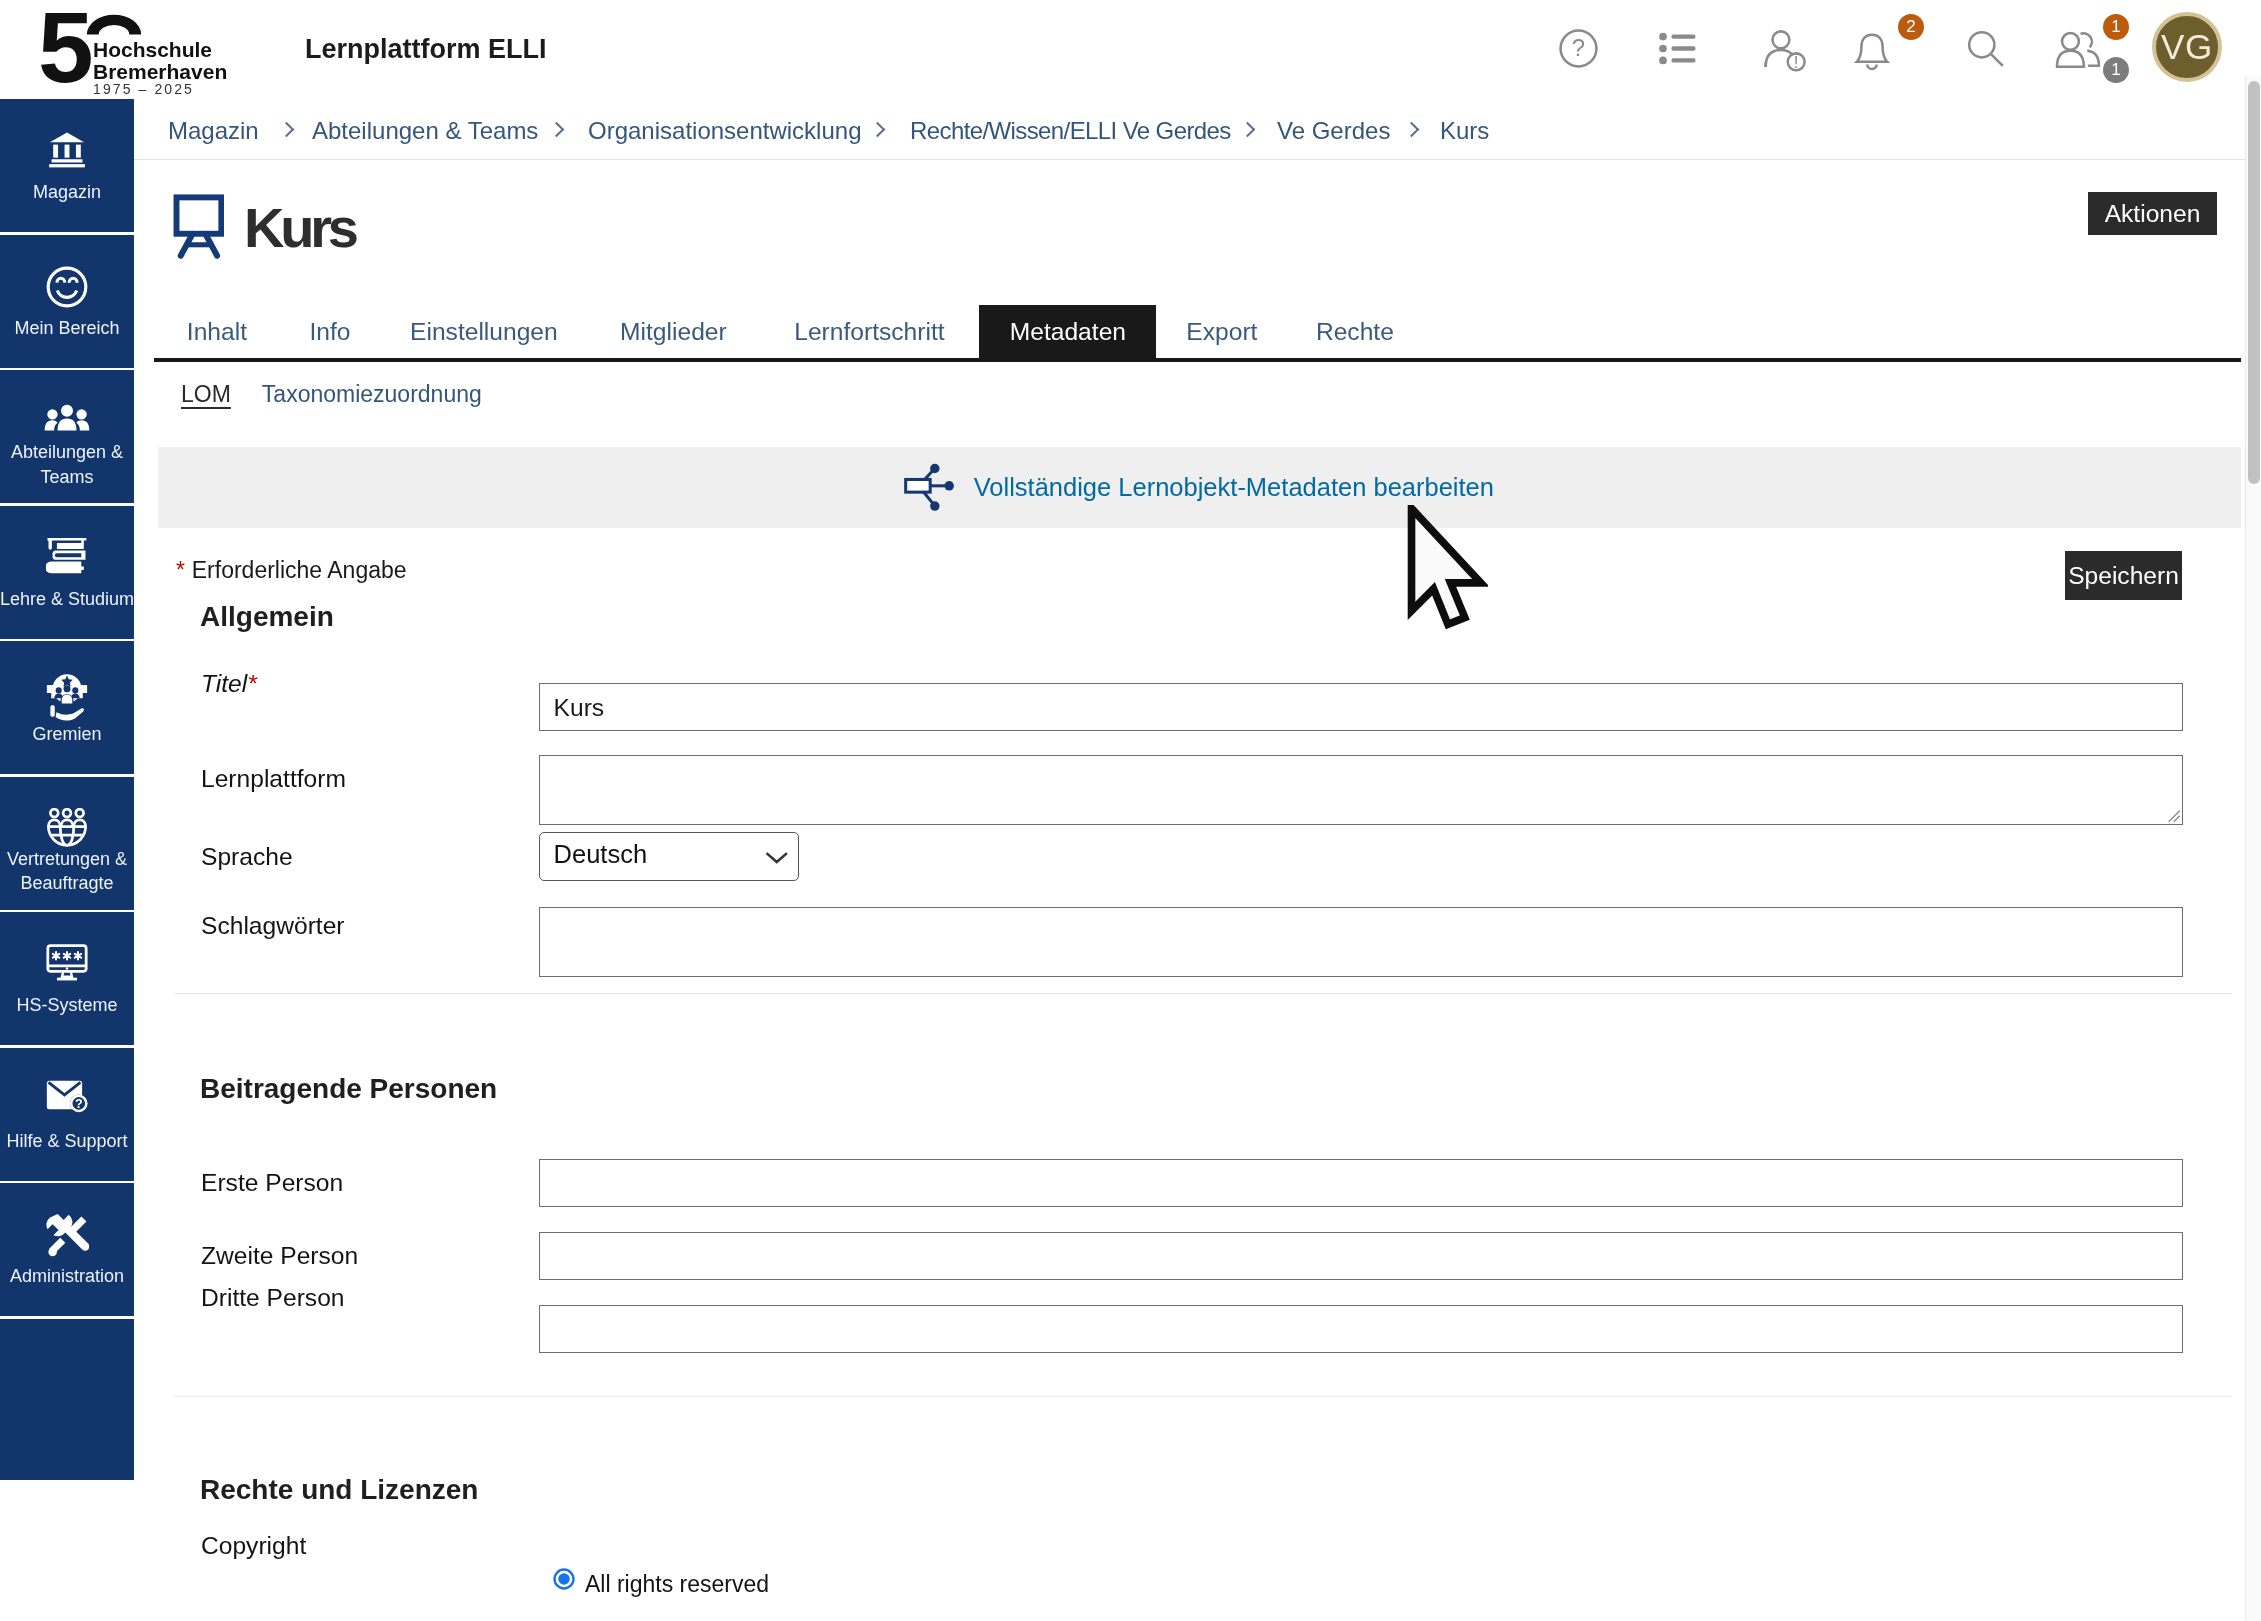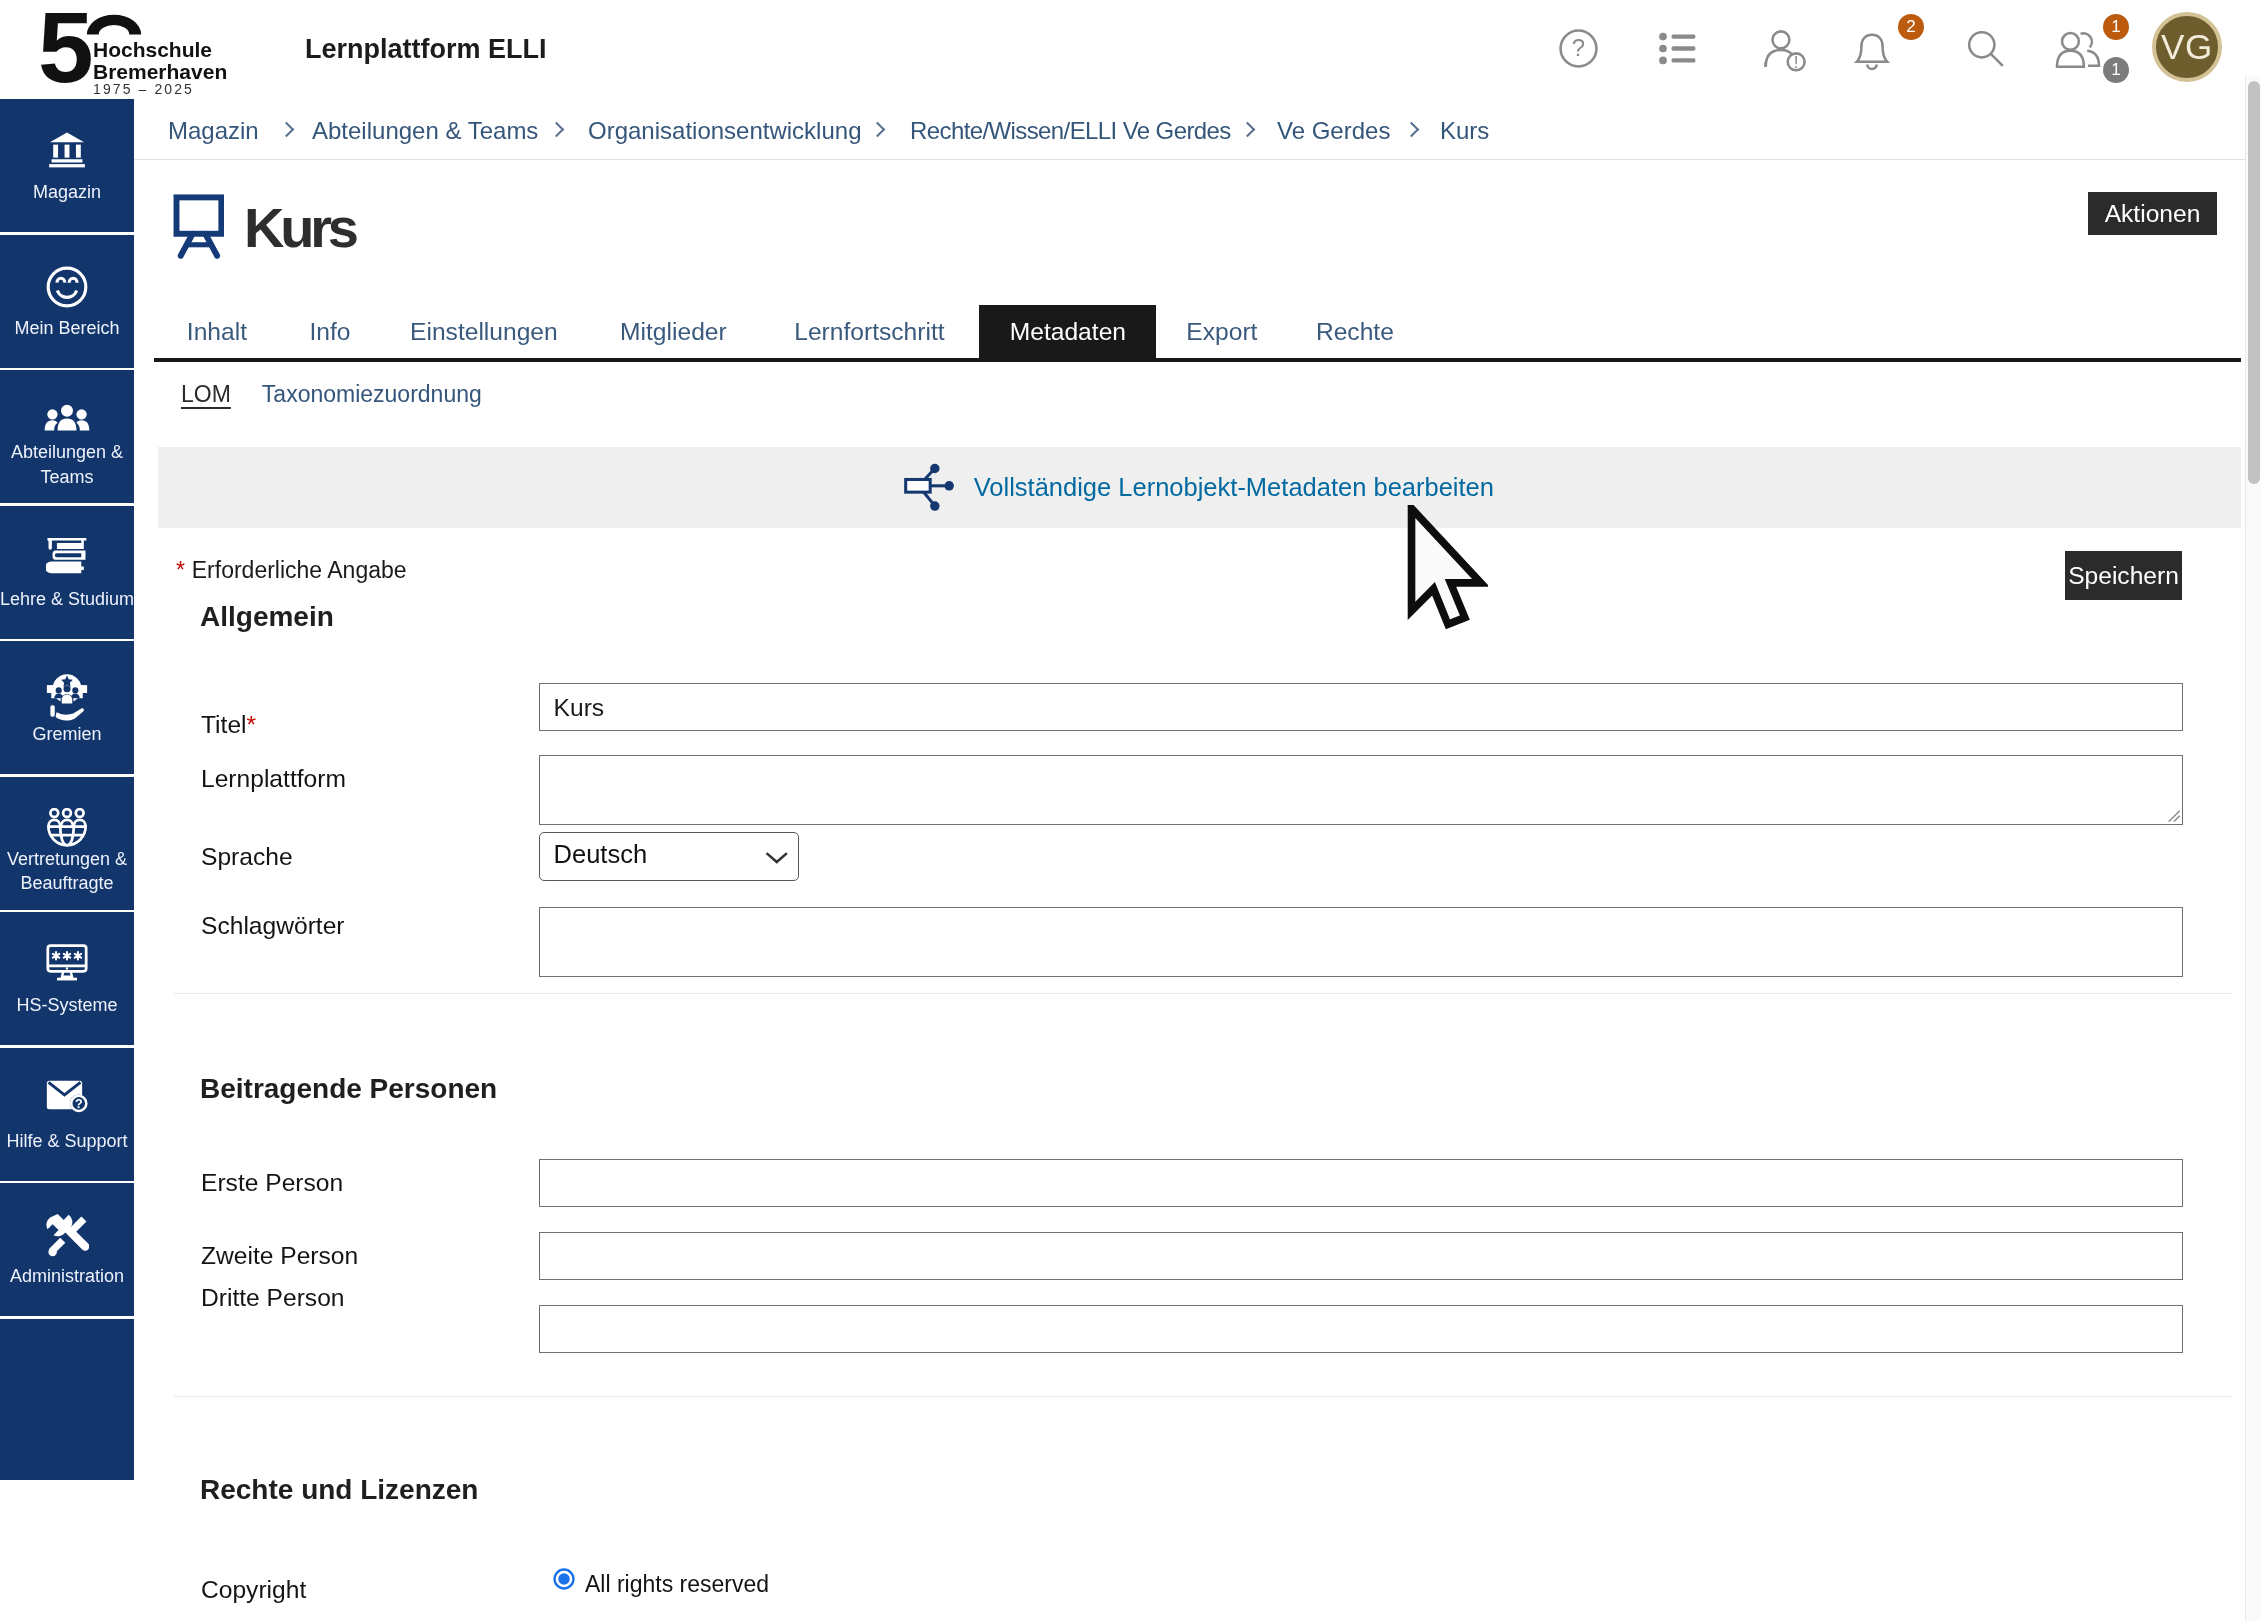--- a/index.html
+++ b/index.html
@@ -303,21 +303,21 @@
 
   <svg id="cursor" width="81" height="127" viewBox="0 0 95 150">
     <path d="M5,4 L5,125 L31,99 L48,141 L68,133 L51,92 L87,92 Z" fill="#fafafa" stroke="#0d0d0d" stroke-width="9" stroke-linejoin="miter"></path>
   </svg>
 
   <div id="req"><span class="star">*</span>Erforderliche Angabe</div>
   <div id="speichern">Speichern</div>
 
   <h2 class="sect" style="top:502px;">Allgemein</h2>
 
-  <div class="flabel" style="top:612px;">Titel<span class="star">*</span></div>
+  <div class="flabel" style="top:571px;font-style:italic;">Titel<span class="star">*</span></div>
   <div class="finput" style="top:584px; height:48px;">
       <div id="kurstext">Kurs</div>
     </div>
 
   <div class="flabel" style="top:666px;">Lernplattform</div>
   <div class="finput" style="top:656px; height:70px;">
     <svg class="resizer" width="13.6" height="13.6" viewBox="0 0 16 16">
         <line x1="2" y1="15" x2="15" y2="2" stroke="#888" stroke-width="1.6"></line>
         <line x1="8" y1="15" x2="15" y2="8" stroke="#888" stroke-width="1.6"></line>
       </svg>
@@ -343,21 +343,21 @@
   <div class="flabel" style="top:1143px;">Zweite Person</div>
   <div class="finput" style="top:1133px; height:48px;"></div>
 
   <div class="flabel" style="top:1185px;">Dritte Person</div>
   <div class="finput" style="top:1206px; height:48px;"></div>
 
   <div class="sep" style="top:1297px;"></div>
 
   <h2 class="sect" style="top:1375px;">Rechte und Lizenzen</h2>
 
-  <div class="flabel" style="top:1433px;margin-top:44px;">Copyright</div>
+  <div class="flabel" style="top:1433px;">Copyright</div>
   <svg id="radio" width="22" height="22" viewBox="0 0 26 26">
     <circle cx="13" cy="13" r="11.2" fill="#fff" stroke="#1a73e8" stroke-width="2.8"></circle>
     <circle cx="13" cy="13" r="6.8" fill="#1a73e8"></circle>
   </svg>
   <div id="allrights">All rights reserved</div>
 </div>
 
 <div id="sbtrack"></div>
 <div id="sbthumb"></div>
 

